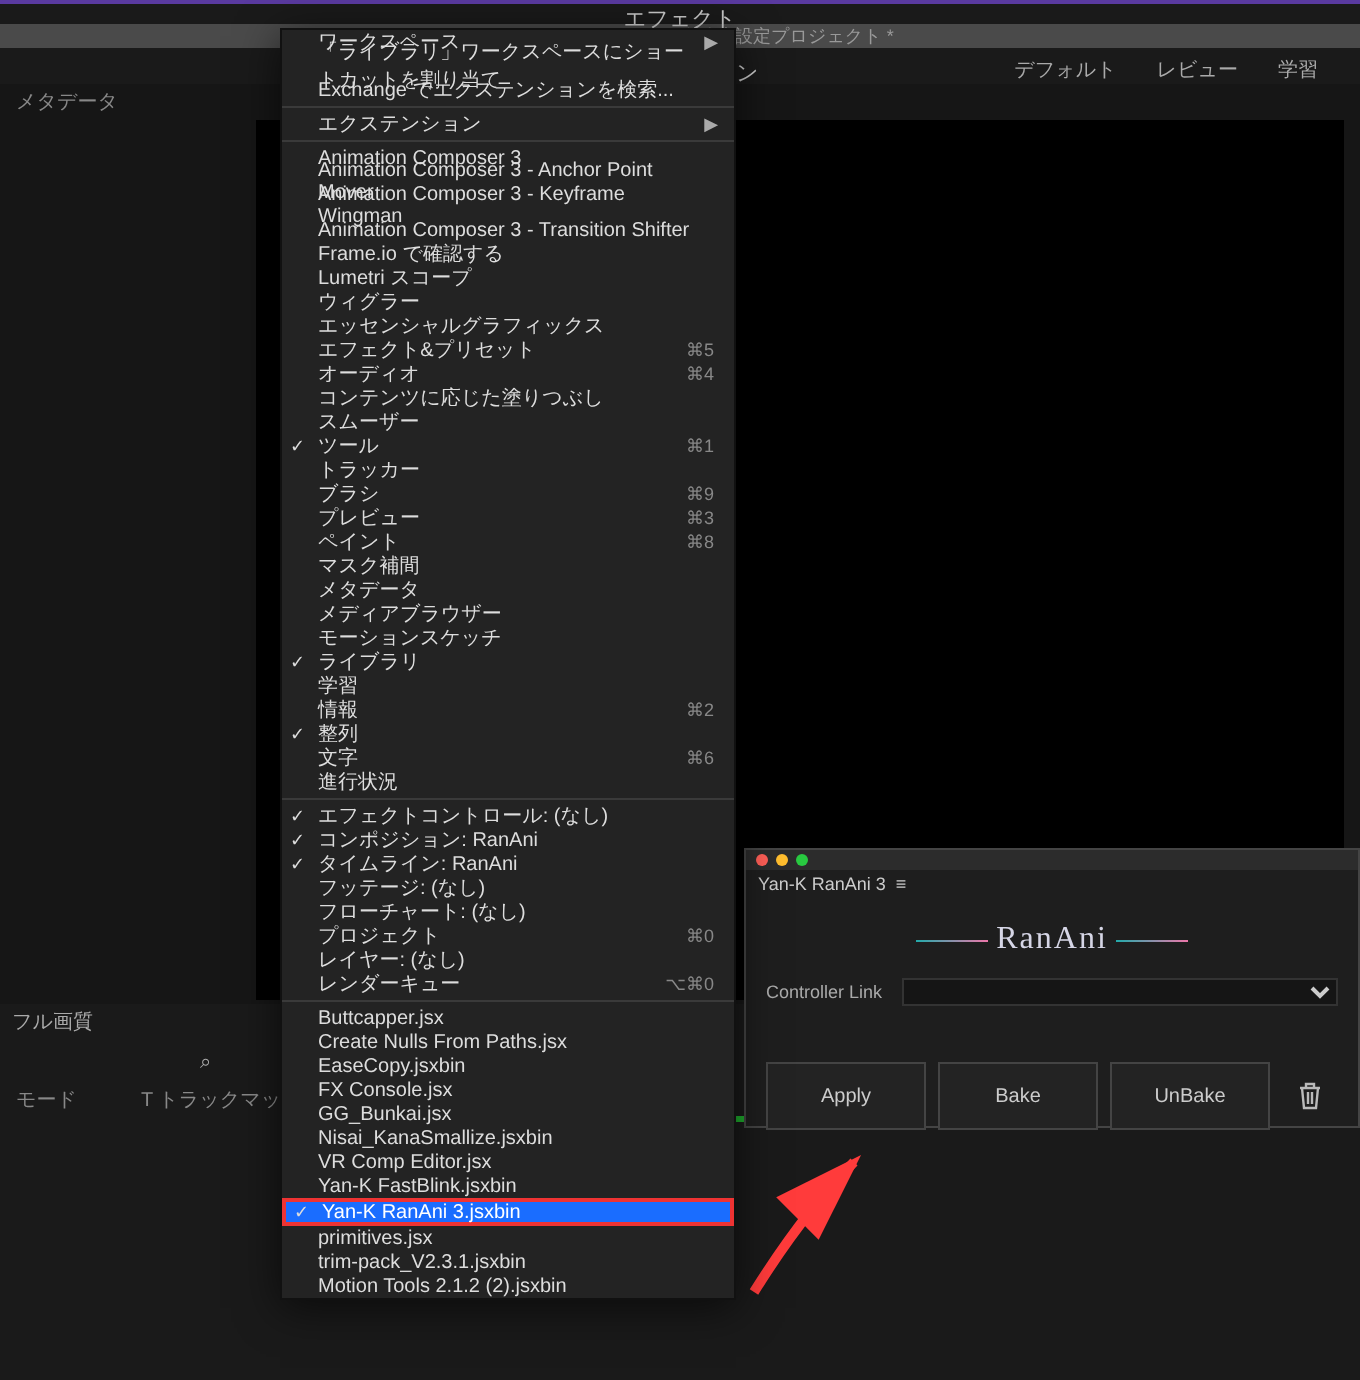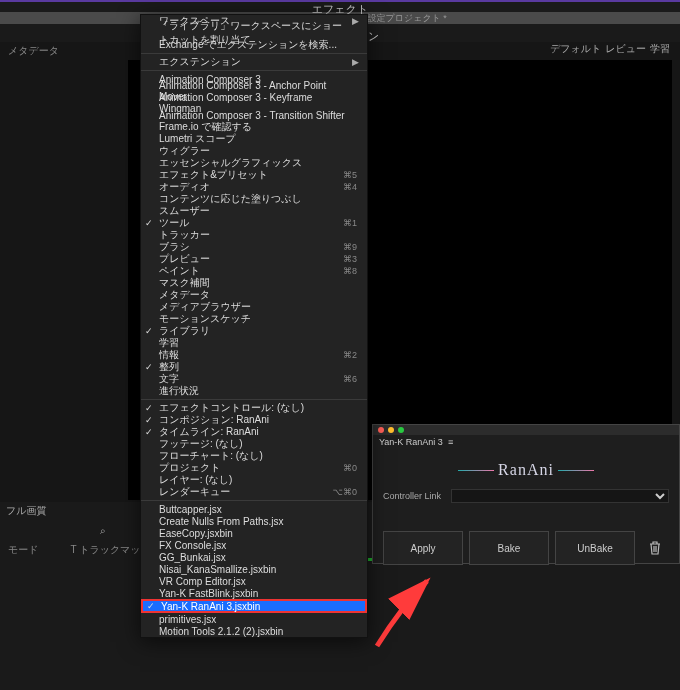--- a/index.html
+++ b/index.html
@@ -21,21 +21,21 @@
 
 .dropdown { position: absolute; left: 140px; top: 14px; width: 228px; background: #232323; border: 1px solid #111; box-shadow: 0 4px 20px rgba(0,0,0,.6); z-index: 50; }
 .dd-row { display: flex; align-items: center; height: 12px; padding: 0 18px 0 18px; color: #ddd; font-size: 10px; position: relative; cursor: default; }
 .dd-sep { height: 1px; background: #3a3a3a; margin: 2px 0; }
 .dd-row .chev { position: absolute; right: 8px; color: #aaa; font-size: 9px; }
 .dd-row .shortcut { position: absolute; right: 10px; color: #888; font-size: 9px; }
 .dd-row .check { position: absolute; left: 4px; font-size: 9px; color: #ddd; }
 .dd-row.selected { background: #1a6dff; color: #fff; border: 2px solid #e33; height: 14px; }
 
 .bottom-strip { position: absolute; left: 0; right: 0; bottom: 170px; height: 18px; background: #1a1a1a; display: flex; align-items: center; padding: 0 6px; gap: 8px; font-size: 10px; color: #aaa; }
-.right-review { position: absolute; right: 10px; top: 28px; display: flex; gap: 4px; font-size: 10px; color: #aaa; margin-top: 14px; }
+.right-review { position: absolute; right: 21px; top: 28px; display: flex; gap: 20px; font-size: 10px; color: #aaa; }
 
 .timeline-area { position: absolute; left: 0; right: 0; bottom: 0; height: 170px; background: #1a1a1a; }
 .timeline-head { height: 22px; display: flex; align-items: center; padding: 0 8px; gap: 8px; font-size: 10px; color: #aaa; }
 .timeline-cols { height: 16px; display: flex; align-items: center; padding: 0 8px; gap: 32px; font-size: 10px; color: #888; }
 .timeline-track { position: absolute; left: 356px; right: 8px; top: 38px; height: 3px; background: linear-gradient(#1fae2e,#1fae2e); }
 
 .playhead-badge { position: absolute; right: 20px; top: 30px; background: #2a3f66; color: #bcd3ff; font-size: 9px; padding: 1px 4px; border-radius: 2px; }
 
 .panel-window { position: absolute; left: 372px; top: 424px; width: 308px; height: 140px; background: #1e1e1e; border: 1px solid #444; z-index: 40; }
 .panel-win-chrome { height: 10px; display: flex; align-items: center; gap: 4px; padding: 0 5px; background: #2c2c2c; }
@@ -247,20 +247,23 @@
       <span>Yan-K FastBlink.jsxbin</span>
     </div>
     <div class="dd-row selected">
       <span class="check">✓</span>
       <span>Yan-K RanAni 3.jsxbin</span>
     </div>
     <div class="dd-row">
       <span>primitives.jsx</span>
     </div>
     <div class="dd-row">
+      <span>trim-pack_V2.3.1.jsxbin</span>
+    </div>
+    <div class="dd-row">
       <span>Motion Tools 2.1.2 (2).jsxbin</span>
     </div>
   </div>
 
 <div class="bottom-strip">
   <span>フル画質</span>
 </div>
 
 <div class="timeline-area">
   <div class="timeline-head">

